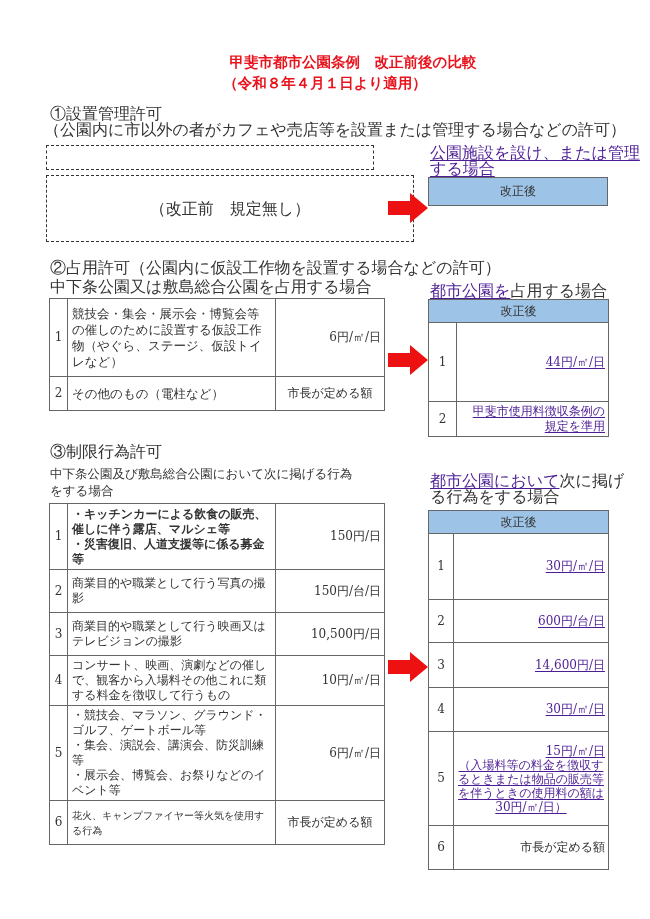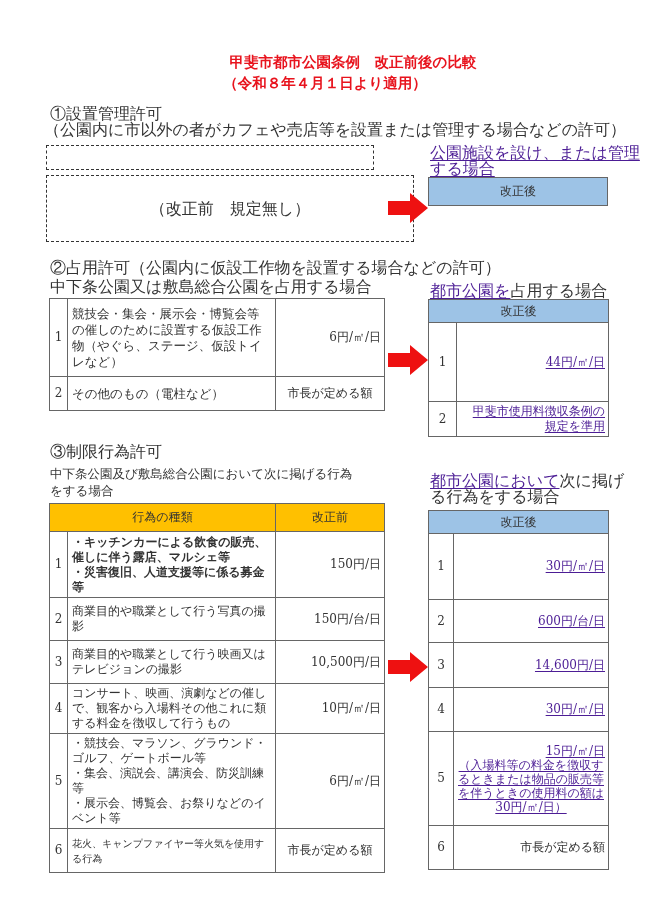--- a/index.html
+++ b/index.html
@@ -108,24 +108,20 @@
 <div class="abs txt" style="left:50px; top:466px; font-size:12.5px;">中下条公園及び敷島総合公園において次に掲げる行為</div>
 <div class="abs txt" style="left:50px; top:483px; font-size:12.5px;">をする場合</div>
 
 <table style="left:49px; top:503px; width:335px;">
   <colgroup>
       <col style="width:18px">
       <col style="width:208px">
       <col style="width:109px">
     </colgroup>
   <tbody>
-      <tr>
-    <th class="or" style="height:28px;" colspan="2">行為の種類</th>
-    <th class="or" style="height:28px;">改正前</th>
-  </tr>
   <tr style="height:66px;">
     <td class="num">1</td>
     <td class="desc" style="white-space:pre-line;font-weight:bold;">・キッチンカーによる飲食の販売、催しに伴う露店、マルシェ等
 ・災害復旧、人道支援等に係る募金等</td>
     <td class="val">150円/日</td>
   </tr>
   <tr style="height:43px;">
     <td class="num">2</td>
     <td class="desc">商業目的や職業として行う写真の撮影</td>
     <td class="val">150円/台/日</td>

